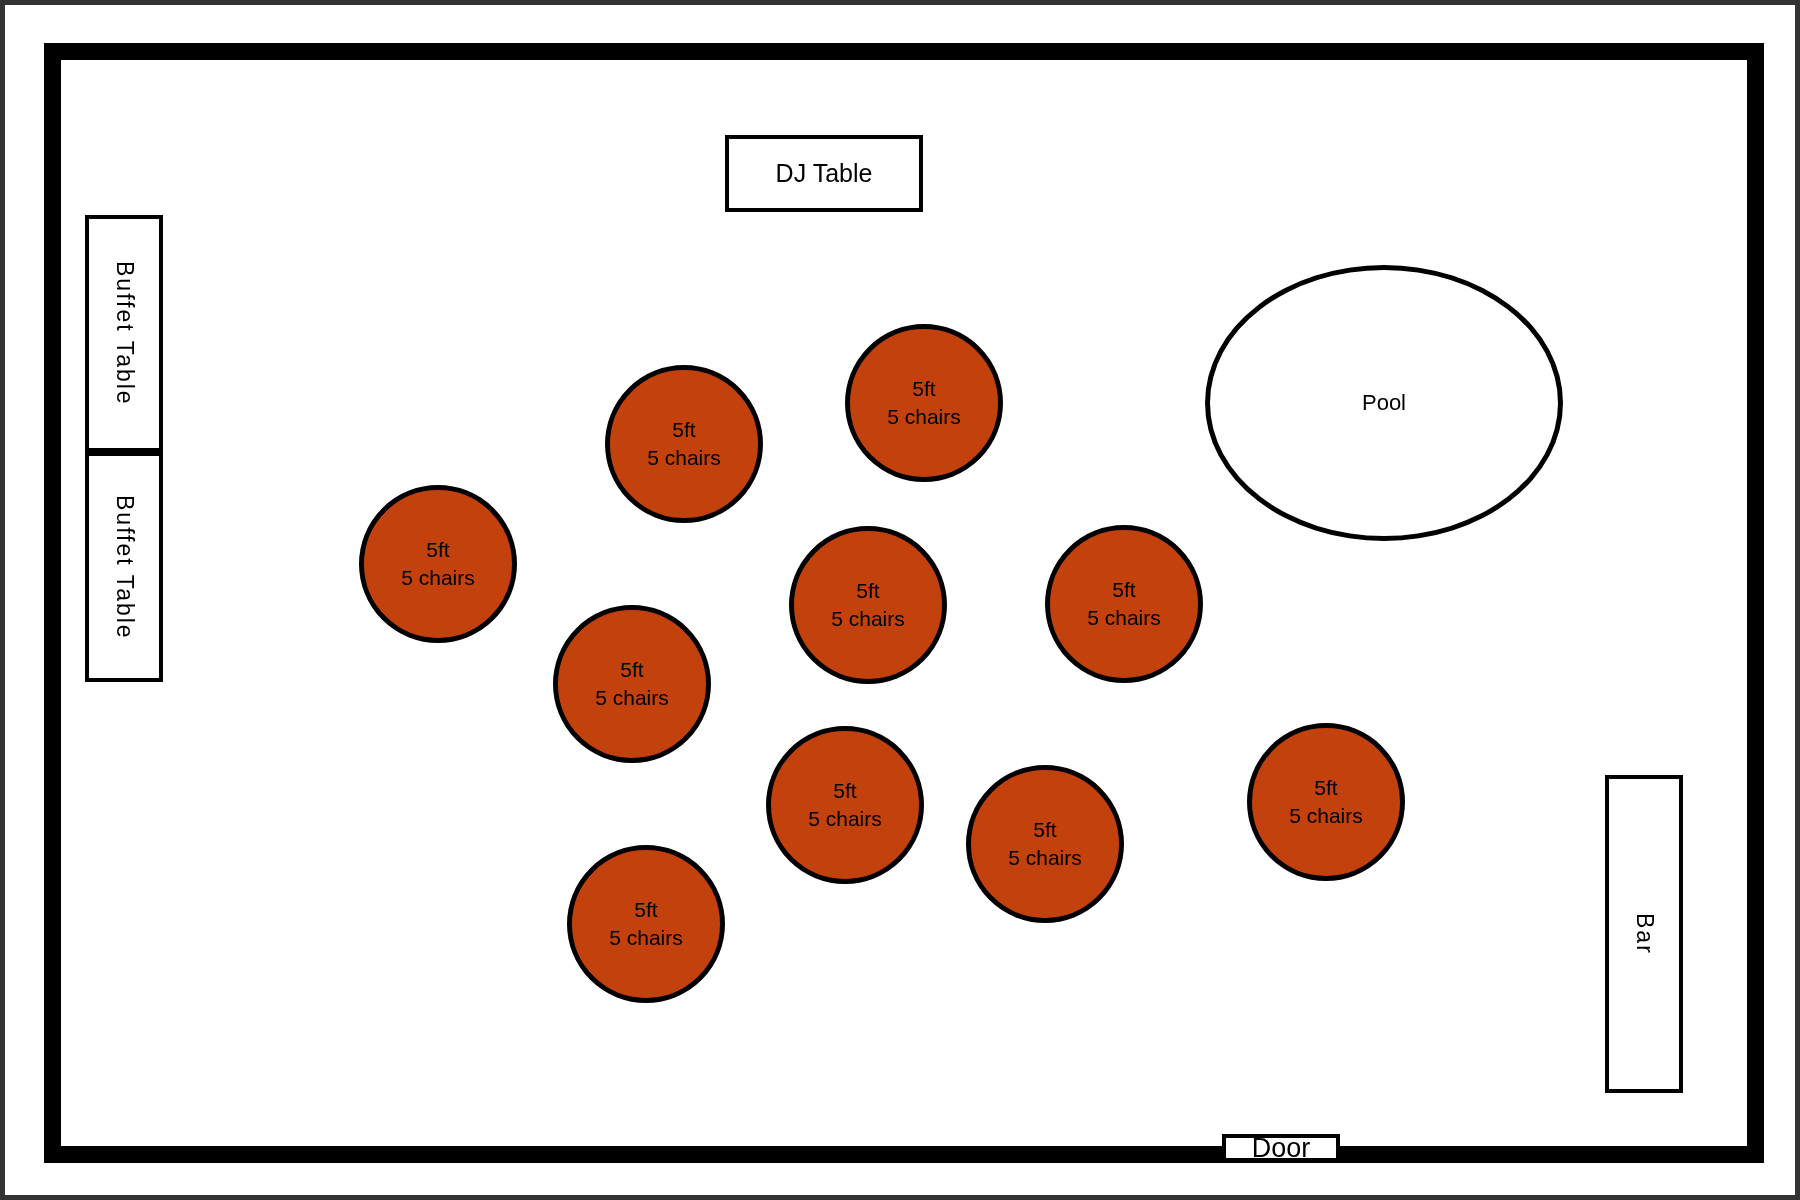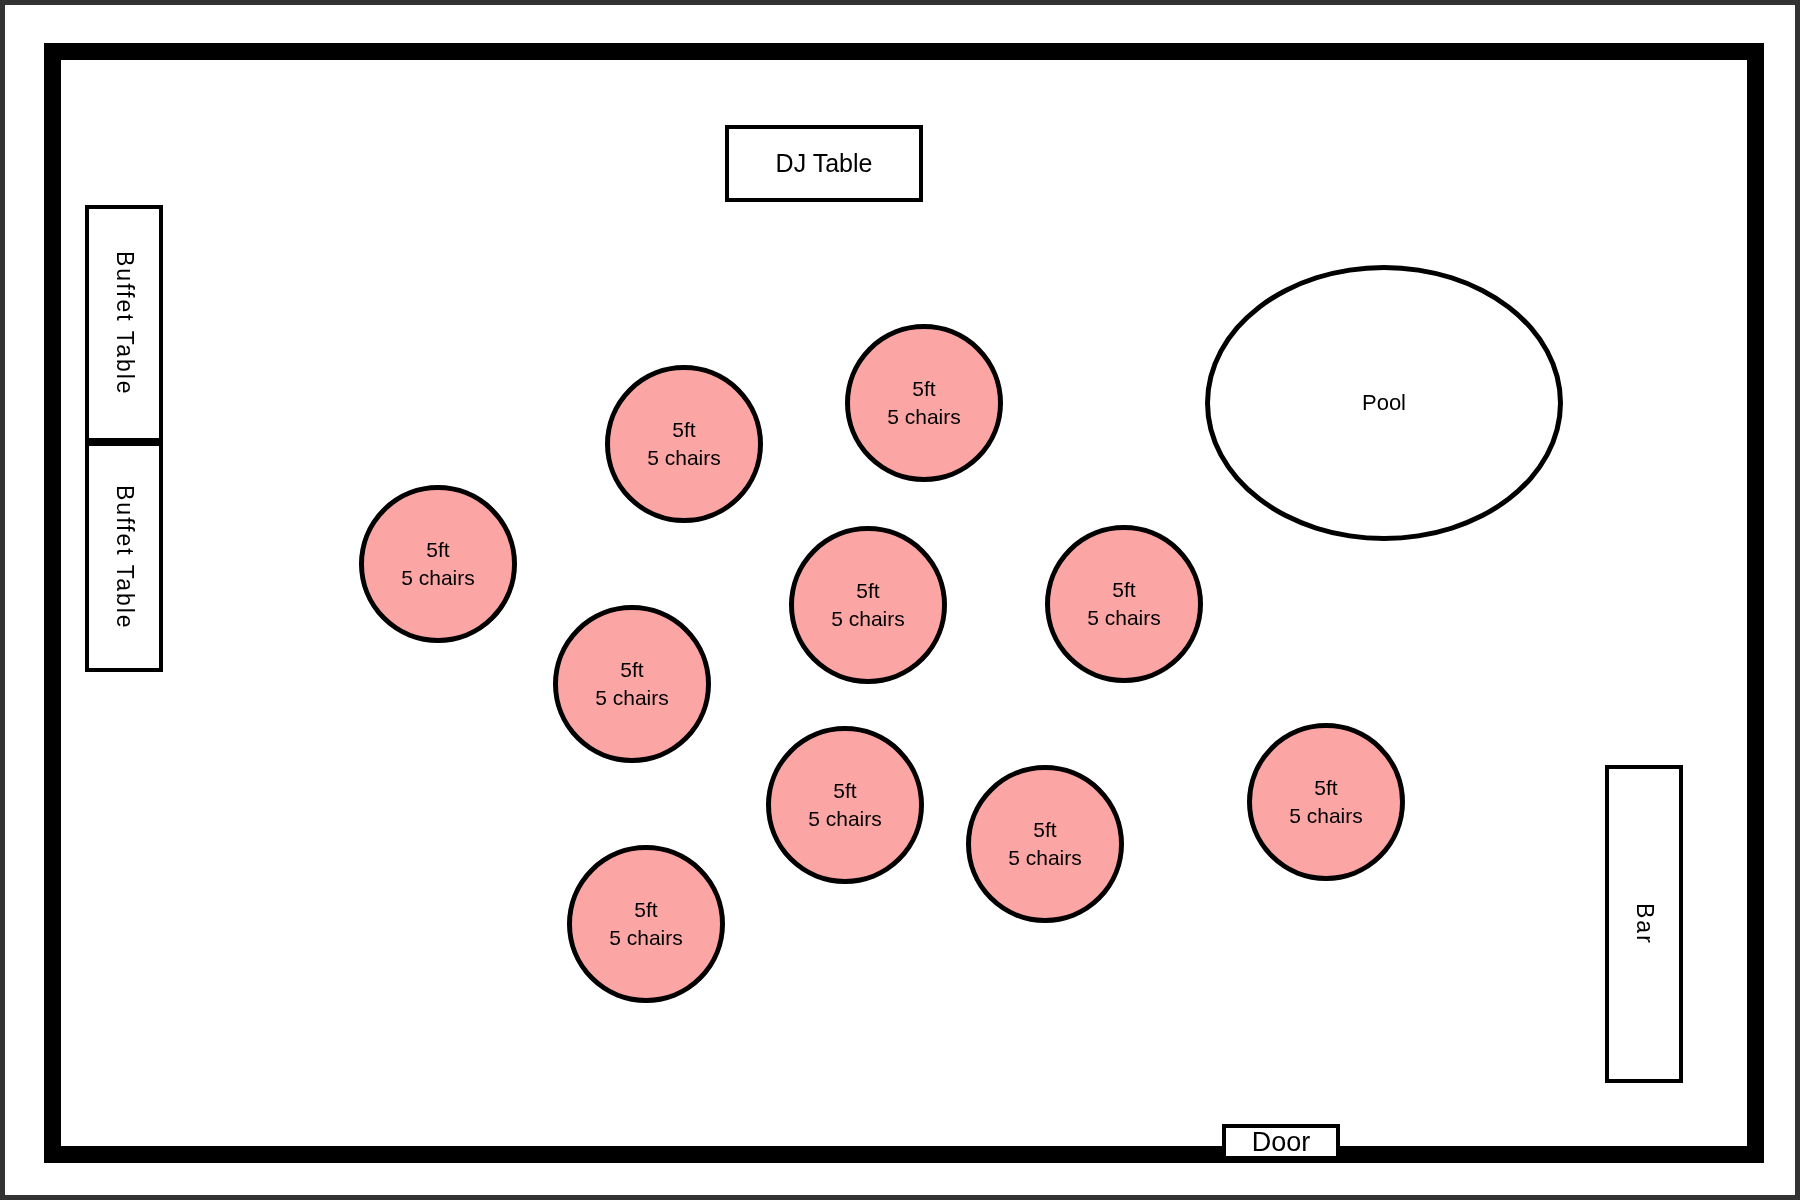--- a/index.html
+++ b/index.html
@@ -26,20 +26,21 @@
     background:transparent;
   }
   .rect-item {
     position:absolute;
     background:#ffffff;
     border:4px solid #000000;
     box-sizing:border-box;
     display:flex; align-items:center; justify-content:center;
     z-index:2;
     font-size:25px;
+    margin-top:10px;
   }
   .rect-item .v-label {
     writing-mode:vertical-rl;
     text-orientation:mixed;
     font-size:23px;
     letter-spacing:2px;
   }
   .ellipse-item {
     position:absolute;
     background:#ffffff;
@@ -49,21 +50,21 @@
     display:flex; align-items:center; justify-content:center;
     z-index:2;
     font-size:22px;
   }
   .door {
     z-index:3;
     font-size:27px;
   }
   .guest-table {
     position:absolute;
-    background:#fca5a5;
+    background:#c2410c;
     border:5px solid #000000;
     border-radius:50%;
     box-sizing:border-box;
     display:flex; flex-direction:column;
     align-items:center; justify-content:center;
     z-index:2;
     font-size:21px;
     line-height:28px;
     text-align:center;
   }
@@ -90,21 +91,21 @@
   </div>
 
   <div class="ellipse-item" style="left: 1205px; top: 265px; width: 358px; height: 276px;">
     <span>Pool</span>
   </div>
 
   <div class="rect-item" style="left: 1605px; top: 765px; width: 78px; height: 318px;">
     <span class="v-label">Bar</span>
   </div>
 
-  <div class="rect-item door" style="left: 1222px; top: 1124px; width: 118px; height: 36px;">
+  <div class="rect-item door" style="left: 1222px; top: 1124px; width: 118px; height: 28px;">
     <span>Door</span>
   </div>
 
   <div id="guest-tables">
       <div class="guest-table" style="left: 605px; top: 365px; width: 158px; height: 158px;">
         <div>5ft</div>
         <div>5 chairs</div>
       </div>
       <div class="guest-table" style="left: 845px; top: 324px; width: 158px; height: 158px;">
         <div>5ft</div>

